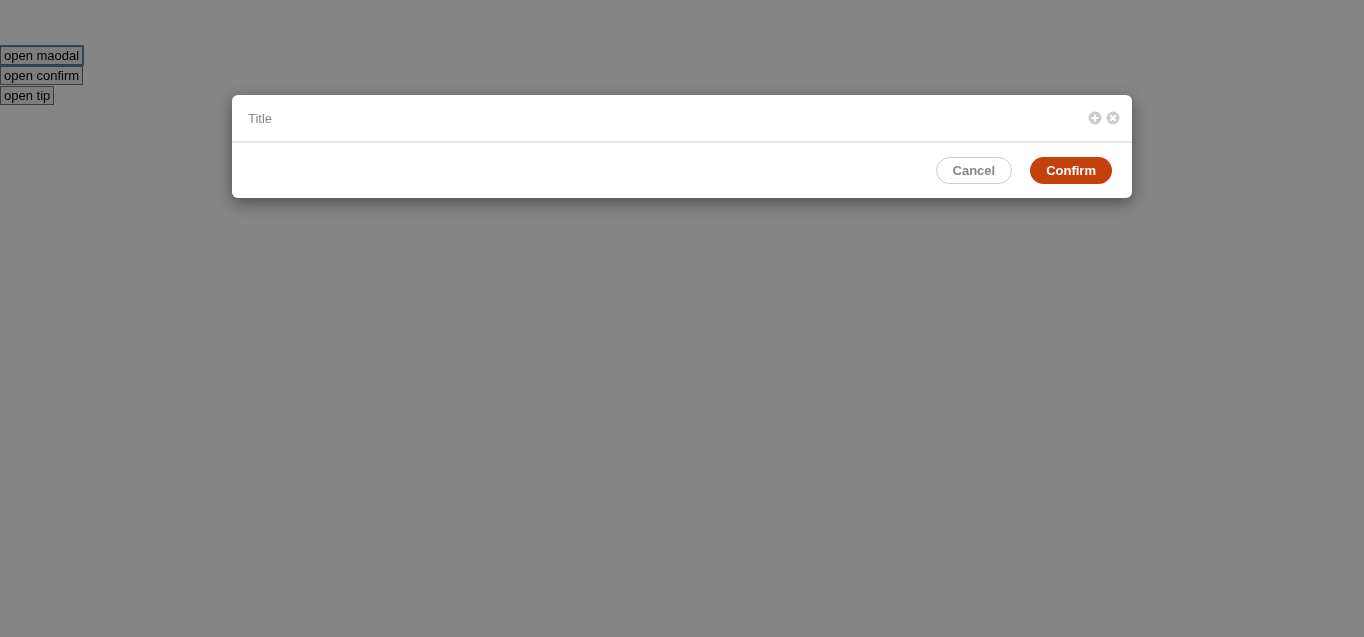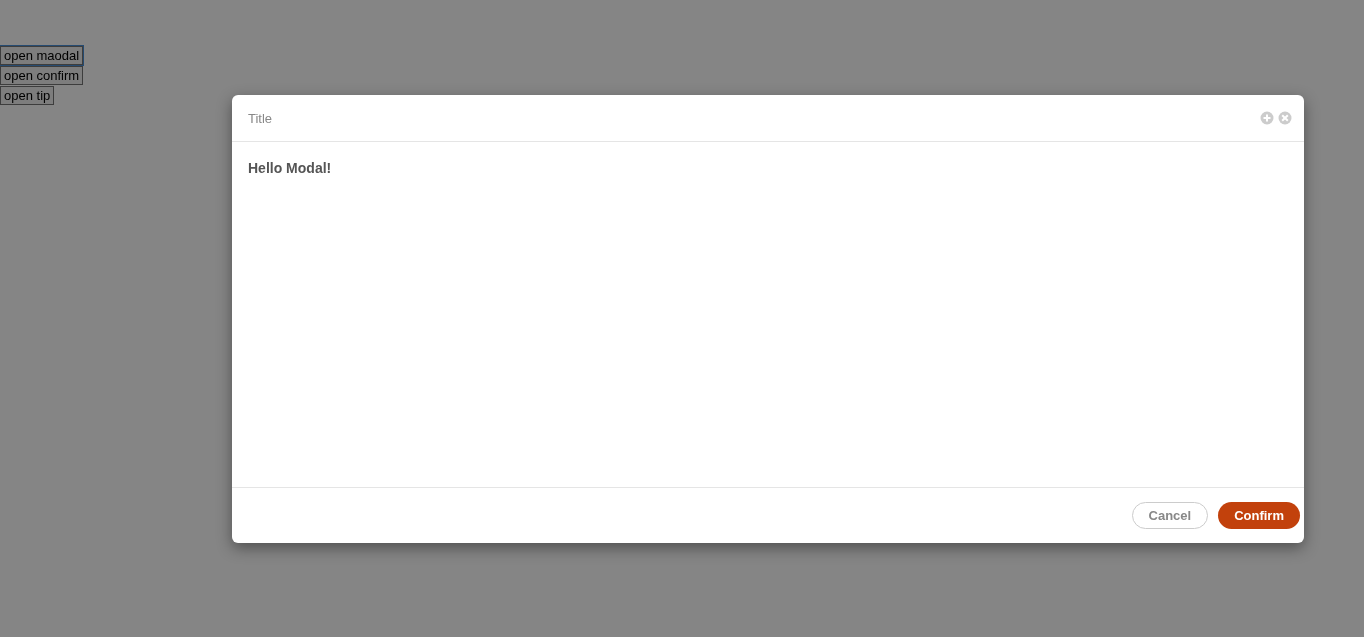--- a/index.html
+++ b/index.html
@@ -41,21 +41,21 @@
       top: 0;
       left: 0;
       width: 100%;
       height: 100%;
       background: rgba(0,0,0,0.48);
     }
     .modal {
       position: absolute;
       top: 95px;
       left: 232px;
-      width: 1072px;
+      width: 900px;
       background: #ffffff;
       border-radius: 6px;
       box-shadow: 0 5px 15px rgba(0,0,0,0.4);
     }
     .modal-header {
       position: relative;
       height: 47px;
       border-bottom: 1px solid #e5e5e5;
       padding: 0 16px;
       display: flex;
@@ -88,24 +88,24 @@
     }
     .modal-body {
       padding: 18px 16px;
       height: 345px;
       font-size: 14px;
       font-weight: bold;
       color: #555;
     }
     .modal-footer {
       border-top: 1px solid #e5e5e5;
-      padding: 14px 4px;
+      padding: 14px 20px;
       display: flex;
       justify-content: flex-end;
-      gap: 10px;
+      gap: 18px;
     }
     .btn {
       border-radius: 14px;
       padding: 5px 16px;
       font-size: 13px;
       font-weight: bold;
       cursor: pointer;
       border: none;
       font-family: Arial, sans-serif;
     }
@@ -143,20 +143,17 @@
       </span>
       <span class="icon-circle">
         <svg viewBox="0 0 14 14">
           <circle cx="7" cy="7" r="6.5" fill="#cccccc"></circle>
           <line x1="4.2" y1="4.2" x2="9.8" y2="9.8" stroke="#ffffff" stroke-width="2"></line>
           <line x1="9.8" y1="4.2" x2="4.2" y2="9.8" stroke="#ffffff" stroke-width="2"></line>
         </svg>
       </span>
     </div>
   </div>
-  <div class="modal-body">
-    <span>Hello Modal!</span>
-  </div>
   <div class="modal-footer">
     <button class="btn btn-cancel">Cancel</button>
     <button class="btn btn-confirm">Confirm</button>
   </div>
 </div>
 
 </body></html>

